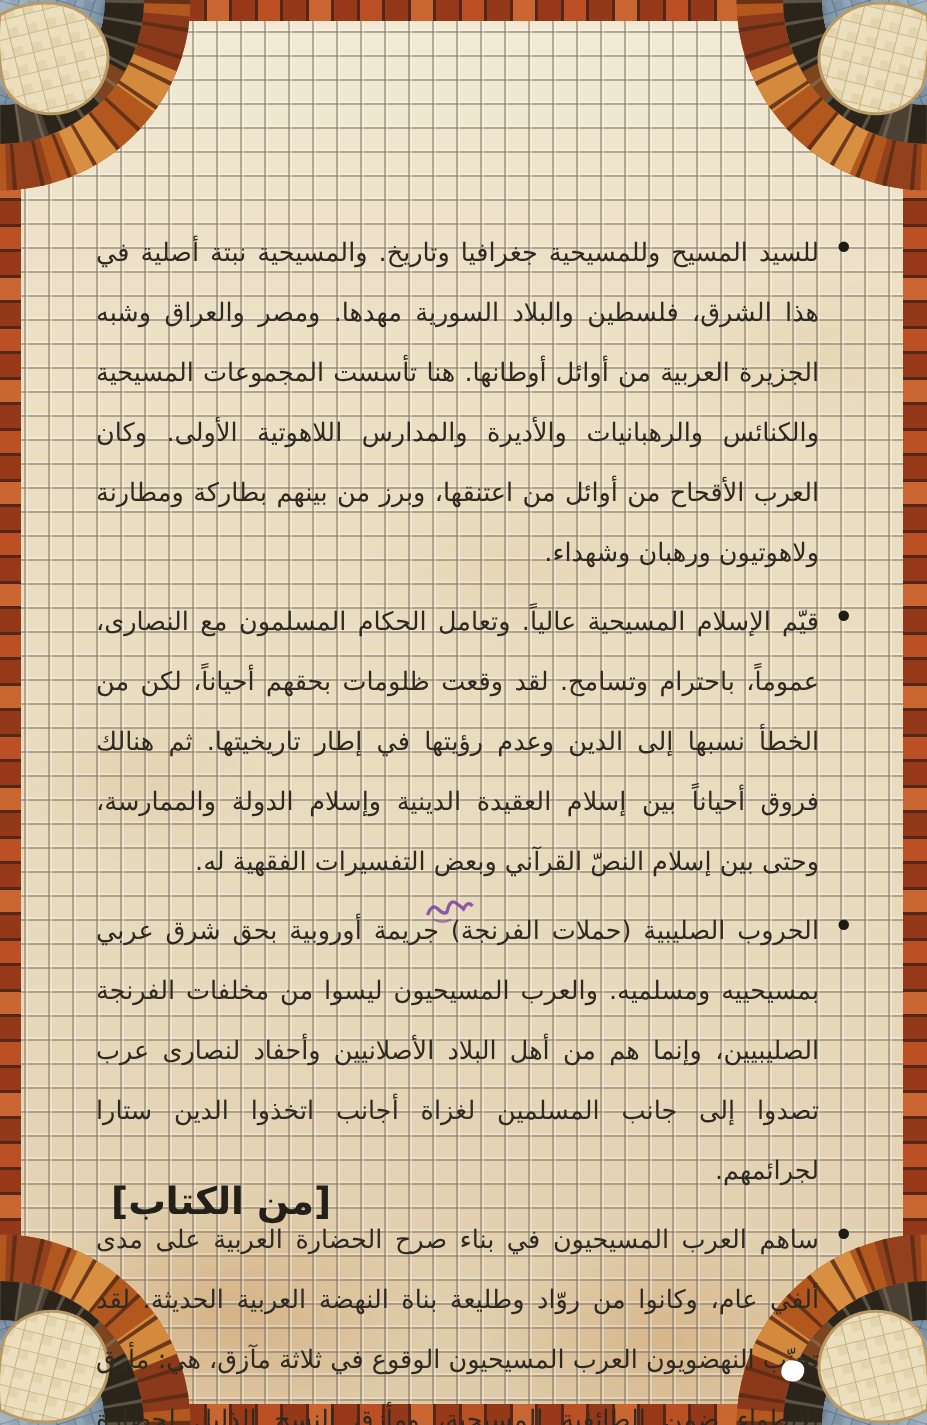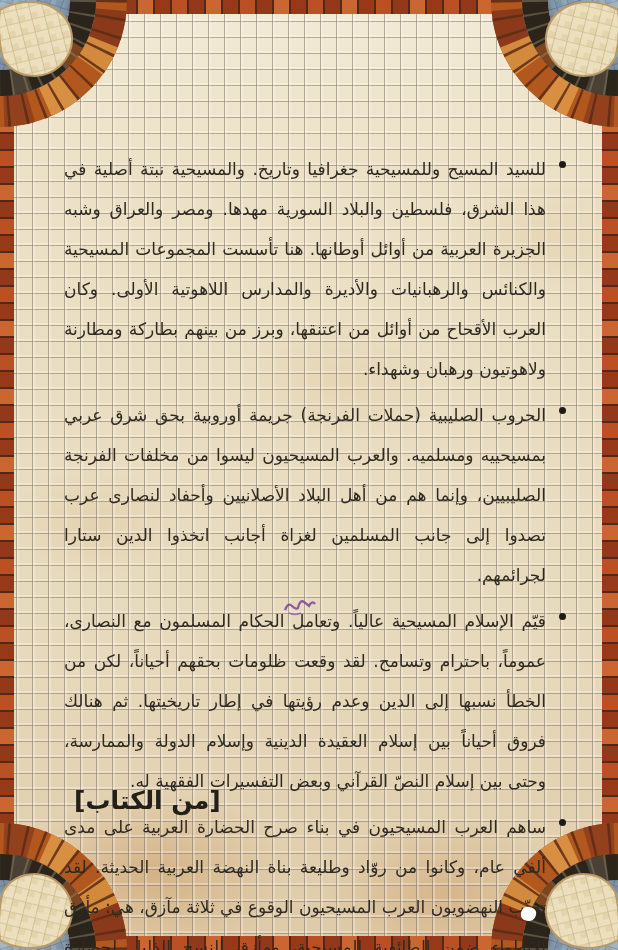--- a/index.html
+++ b/index.html
@@ -129,25 +129,25 @@
     </svg>
 
   <div class="text-block">
     <ul>
       <li>
         <span class="dot"></span>
         <span>للسيد المسيح وللمسيحية جغرافيا وتاريخ. والمسيحية نبتة أصلية في هذا الشرق، فلسطين والبلاد السورية مهدها. ومصر والعراق وشبه الجزيرة العربية من أوائل أوطانها. هنا تأسست المجموعات المسيحية والكنائس والرهبانيات والأديرة والمدارس اللاهوتية الأولى. وكان العرب الأقحاح من أوائل من اعتنقها، وبرز من بينهم بطاركة ومطارنة ولاهوتيون ورهبان وشهداء.</span>
       </li>
       <li>
         <span class="dot"></span>
-        <span>الحروب الصليبية (حملات الفرنجة) جريمة أوروبية بحق شرق عربي بمسيحييه ومسلميه. والعرب المسيحيون ليسوا من مخلفات الفرنجة الصليبيين، وإنما هم من أهل البلاد الأصلانيين وأحفاد لنصارى عرب تصدوا إلى جانب المسلمين لغزاة أجانب اتخذوا الدين ستارا لجرائمهم.</span>
+        <span>قيّم الإسلام المسيحية عالياً. وتعامل الحكام المسلمون مع النصارى، عموماً، باحترام وتسامح. لقد وقعت ظلومات بحقهم أحياناً، لكن من الخطأ نسبها إلى الدين وعدم رؤيتها في إطار تاريخيتها. ثم هنالك فروق أحياناً بين إسلام العقيدة الدينية وإسلام الدولة والممارسة، وحتى بين إسلام النصّ القرآني وبعض التفسيرات الفقهية له.</span>
       </li>
       <li>
         <span class="dot"></span>
-        <span>قيّم الإسلام المسيحية عالياً. وتعامل الحكام المسلمون مع النصارى، عموماً، باحترام وتسامح. لقد وقعت ظلومات بحقهم أحياناً، لكن من الخطأ نسبها إلى الدين وعدم رؤيتها في إطار تاريخيتها. ثم هنالك فروق أحياناً بين إسلام العقيدة الدينية وإسلام الدولة والممارسة، وحتى بين إسلام النصّ القرآني وبعض التفسيرات الفقهية له.</span>
+        <span>الحروب الصليبية (حملات الفرنجة) جريمة أوروبية بحق شرق عربي بمسيحييه ومسلميه. والعرب المسيحيون ليسوا من مخلفات الفرنجة الصليبيين، وإنما هم من أهل البلاد الأصلانيين وأحفاد لنصارى عرب تصدوا إلى جانب المسلمين لغزاة أجانب اتخذوا الدين ستارا لجرائمهم.</span>
       </li>
       <li>
         <span class="dot"></span>
         <span>ساهم العرب المسيحيون في بناء صرح الحضارة العربية على مدى ألفي عام، وكانوا من روّاد وطليعة بناة النهضة العربية الحديثة. لقد تجنّب النهضويون العرب المسيحيون الوقوع في ثلاثة مآزق، هي: مأزق الانطواء ضمن الطائفية المسيحية، ومأزق النسخ الذليل لحضارة الغرب والارتماء في أحضانه وفقدان هويتهم وقامتهم وحضارتهم العربية ما قبل الإسلام وحضارتهم العربية الإسلامية المجيدة التي ساهم أجدادهم أيضاً في بنائها، ومأزق الذوبان والتقوقع في أمة إسلامية متخيَّلة أو مسيحية تحل الدين مكان الهوية القومية والثقافية الجامعة.</span>
       </li>
     </ul>
   </div>
 
   <div class="attribution">[من الكتاب]</div>
 

